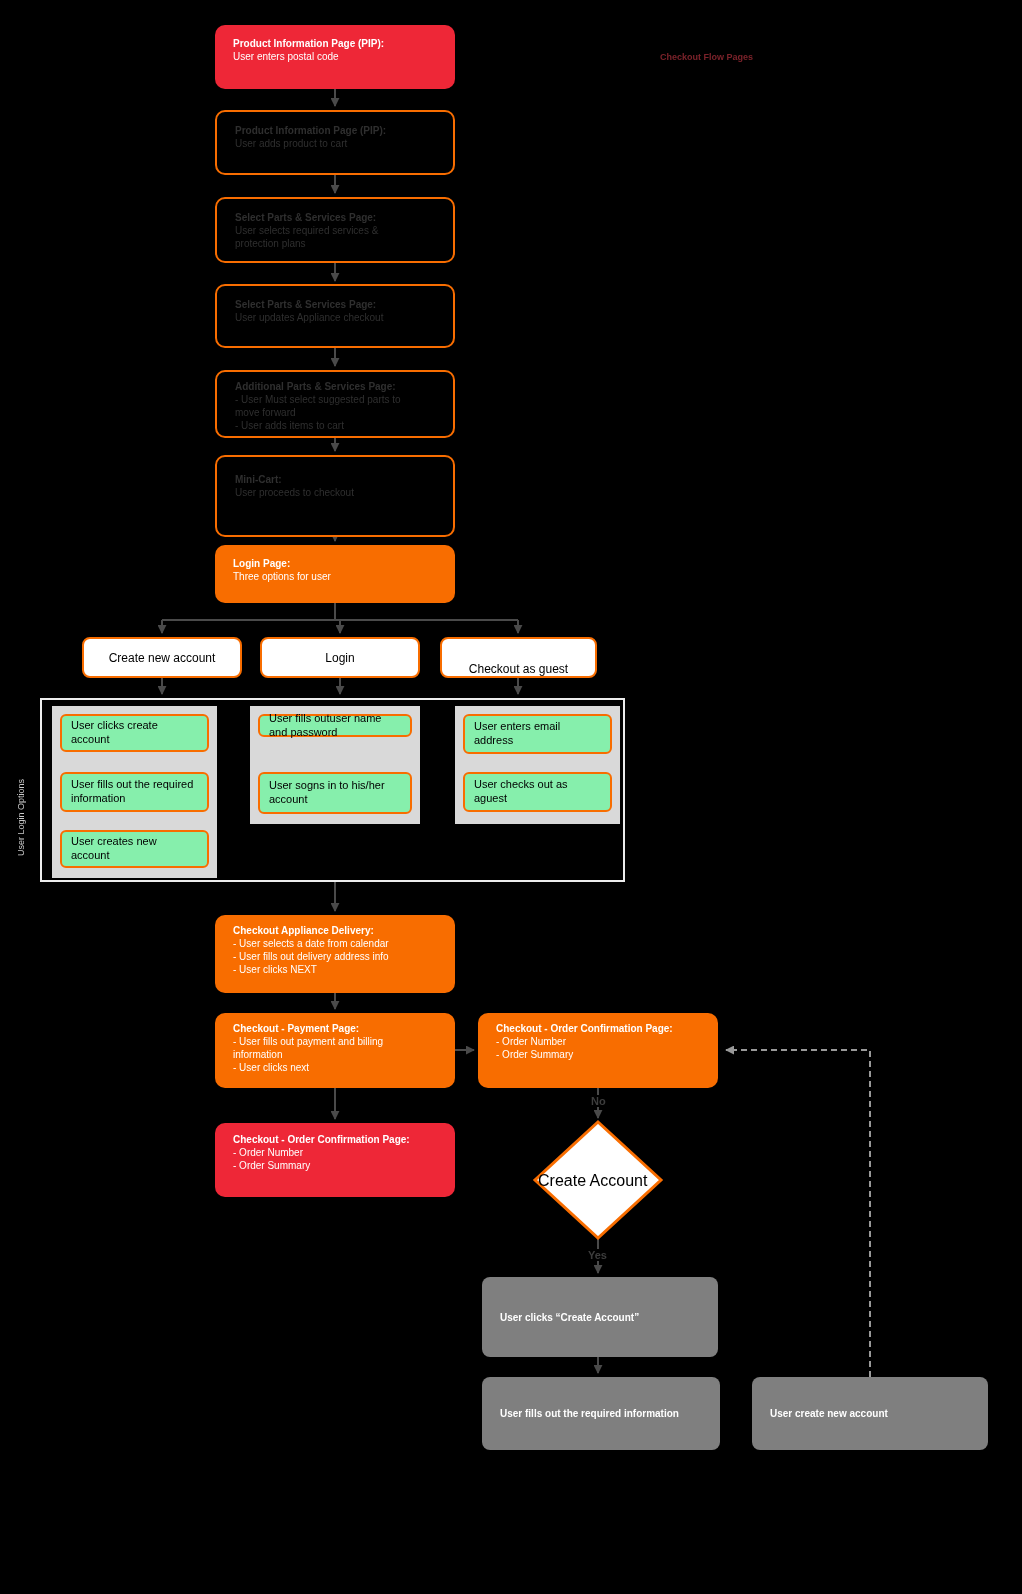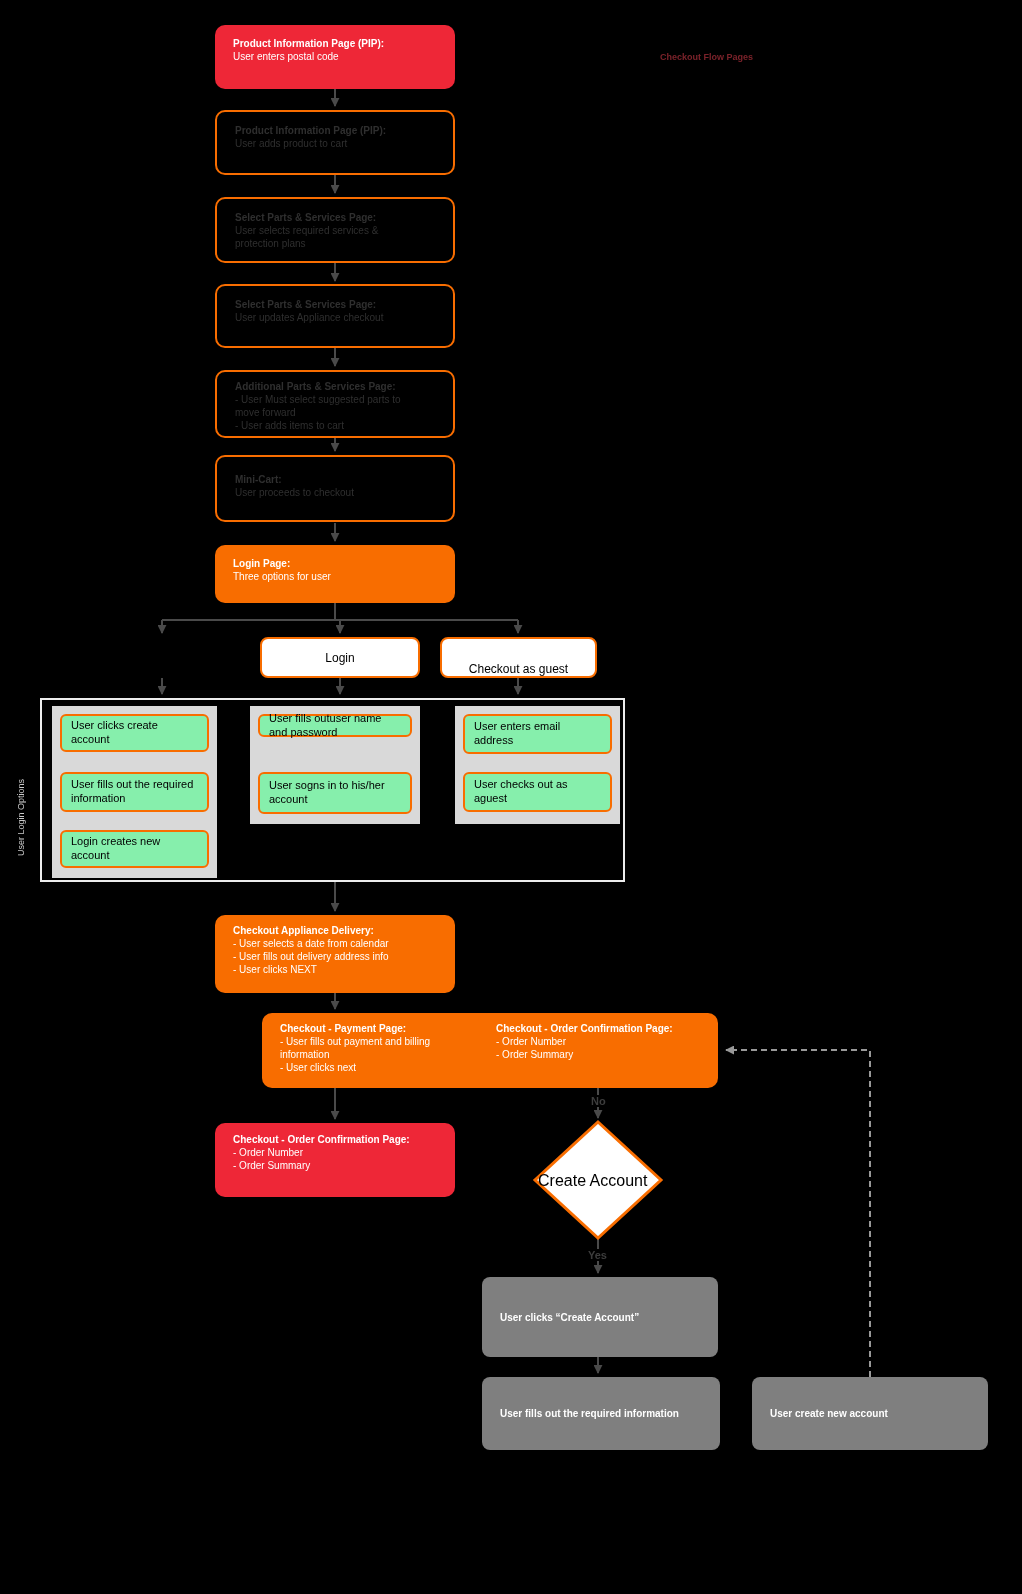--- a/index.html
+++ b/index.html
@@ -94,62 +94,65 @@
     <div class="pre">User updates Appliance checkout</div>
   </div>
 
   <div class="node black" style="left:215px;top:370px;width:240px;height:68px;padding-top:8px;">
     <div class="title">Additional Parts &amp; Services Page:</div>
     <div class="pre">- User Must select suggested parts to
 move forward
 - User adds items to cart</div>
   </div>
 
-  <div class="node black" style="left:215px;top:455px;width:240px;height:67px;padding-top:16px;">
+  <div class="node black" style="left:215px;top:455px;width:240px;height:82px;padding-top:16px;">
     <div class="title">Mini-Cart:</div>
     <div class="pre">User proceeds to checkout</div>
   </div>
 
   <div class="node orange" style="left:215px;top:545px;width:240px;height:58px;">
     <div class="title">Login Page:</div>
     <div class="pre">Three options for user</div>
   </div>
 
+  <div class="option" style="left:82px;top:637px;width:160px;height:41px;">
+    <span>Create new account</span>
+  </div>
   <div class="option" style="left:260px;top:637px;width:160px;height:41px;">
     <span>Login</span>
   </div>
   <div class="option" style="left:440px;top:637px;width:157px;height:41px;align-items:flex-end;">
     <span>Checkout as guest</span>
   </div>
 
   <div class="container-box" style="left:40px;top:698px;width:585px;height:184px;"></div>
   <div class="side-label" style="left:16px;top:856px;">User Login Options</div>
 
   <div class="panel" style="left:52px;top:706px;width:165px;height:172px;"></div>
   <div class="panel" style="left:250px;top:706px;width:170px;height:118px;"></div>
   <div class="panel" style="left:455px;top:706px;width:165px;height:118px;"></div>
 
   <div class="step" style="left:60px;top:714px;width:149px;height:38px;">User clicks create account</div>
   <div class="step" style="left:60px;top:772px;width:149px;height:40px;">User fills out the required information</div>
-  <div class="step" style="left:60px;top:830px;width:149px;height:38px;">Login creates new account</div>
+  <div class="step" style="left:60px;top:830px;width:149px;height:38px;">User creates new account</div>
 
   <div class="step" style="left:258px;top:714px;width:154px;height:23px;">User fills outuser name and password</div>
   <div class="step" style="left:258px;top:772px;width:154px;height:42px;">User sogns in to his/her account</div>
 
   <div class="step" style="left:463px;top:714px;width:149px;height:40px;">User enters email address</div>
   <div class="step" style="left:463px;top:772px;width:149px;height:40px;">User checks out as aguest</div>
 
   <div class="node orange" style="left:215px;top:915px;width:240px;height:78px;padding-top:9px;">
     <div class="title">Checkout Appliance Delivery:</div>
     <div class="pre">- User selects a date from calendar
 - User fills out delivery address info
 - User clicks NEXT</div>
   </div>
 
-  <div class="node orange" style="left:215px;top:1013px;width:240px;height:75px;padding-top:9px;margin-left:47px;">
+  <div class="node orange" style="left:215px;top:1013px;width:240px;height:75px;padding-top:9px;">
     <div class="title">Checkout - Payment Page:</div>
     <div class="pre">- User fills out payment and billing
 information
 - User clicks next</div>
   </div>
 
   <div class="node orange" style="left:478px;top:1013px;width:240px;height:75px;padding-top:9px;">
     <div class="title">Checkout - Order Confirmation Page:</div>
     <div class="pre">- Order Number
 - Order Summary</div>

